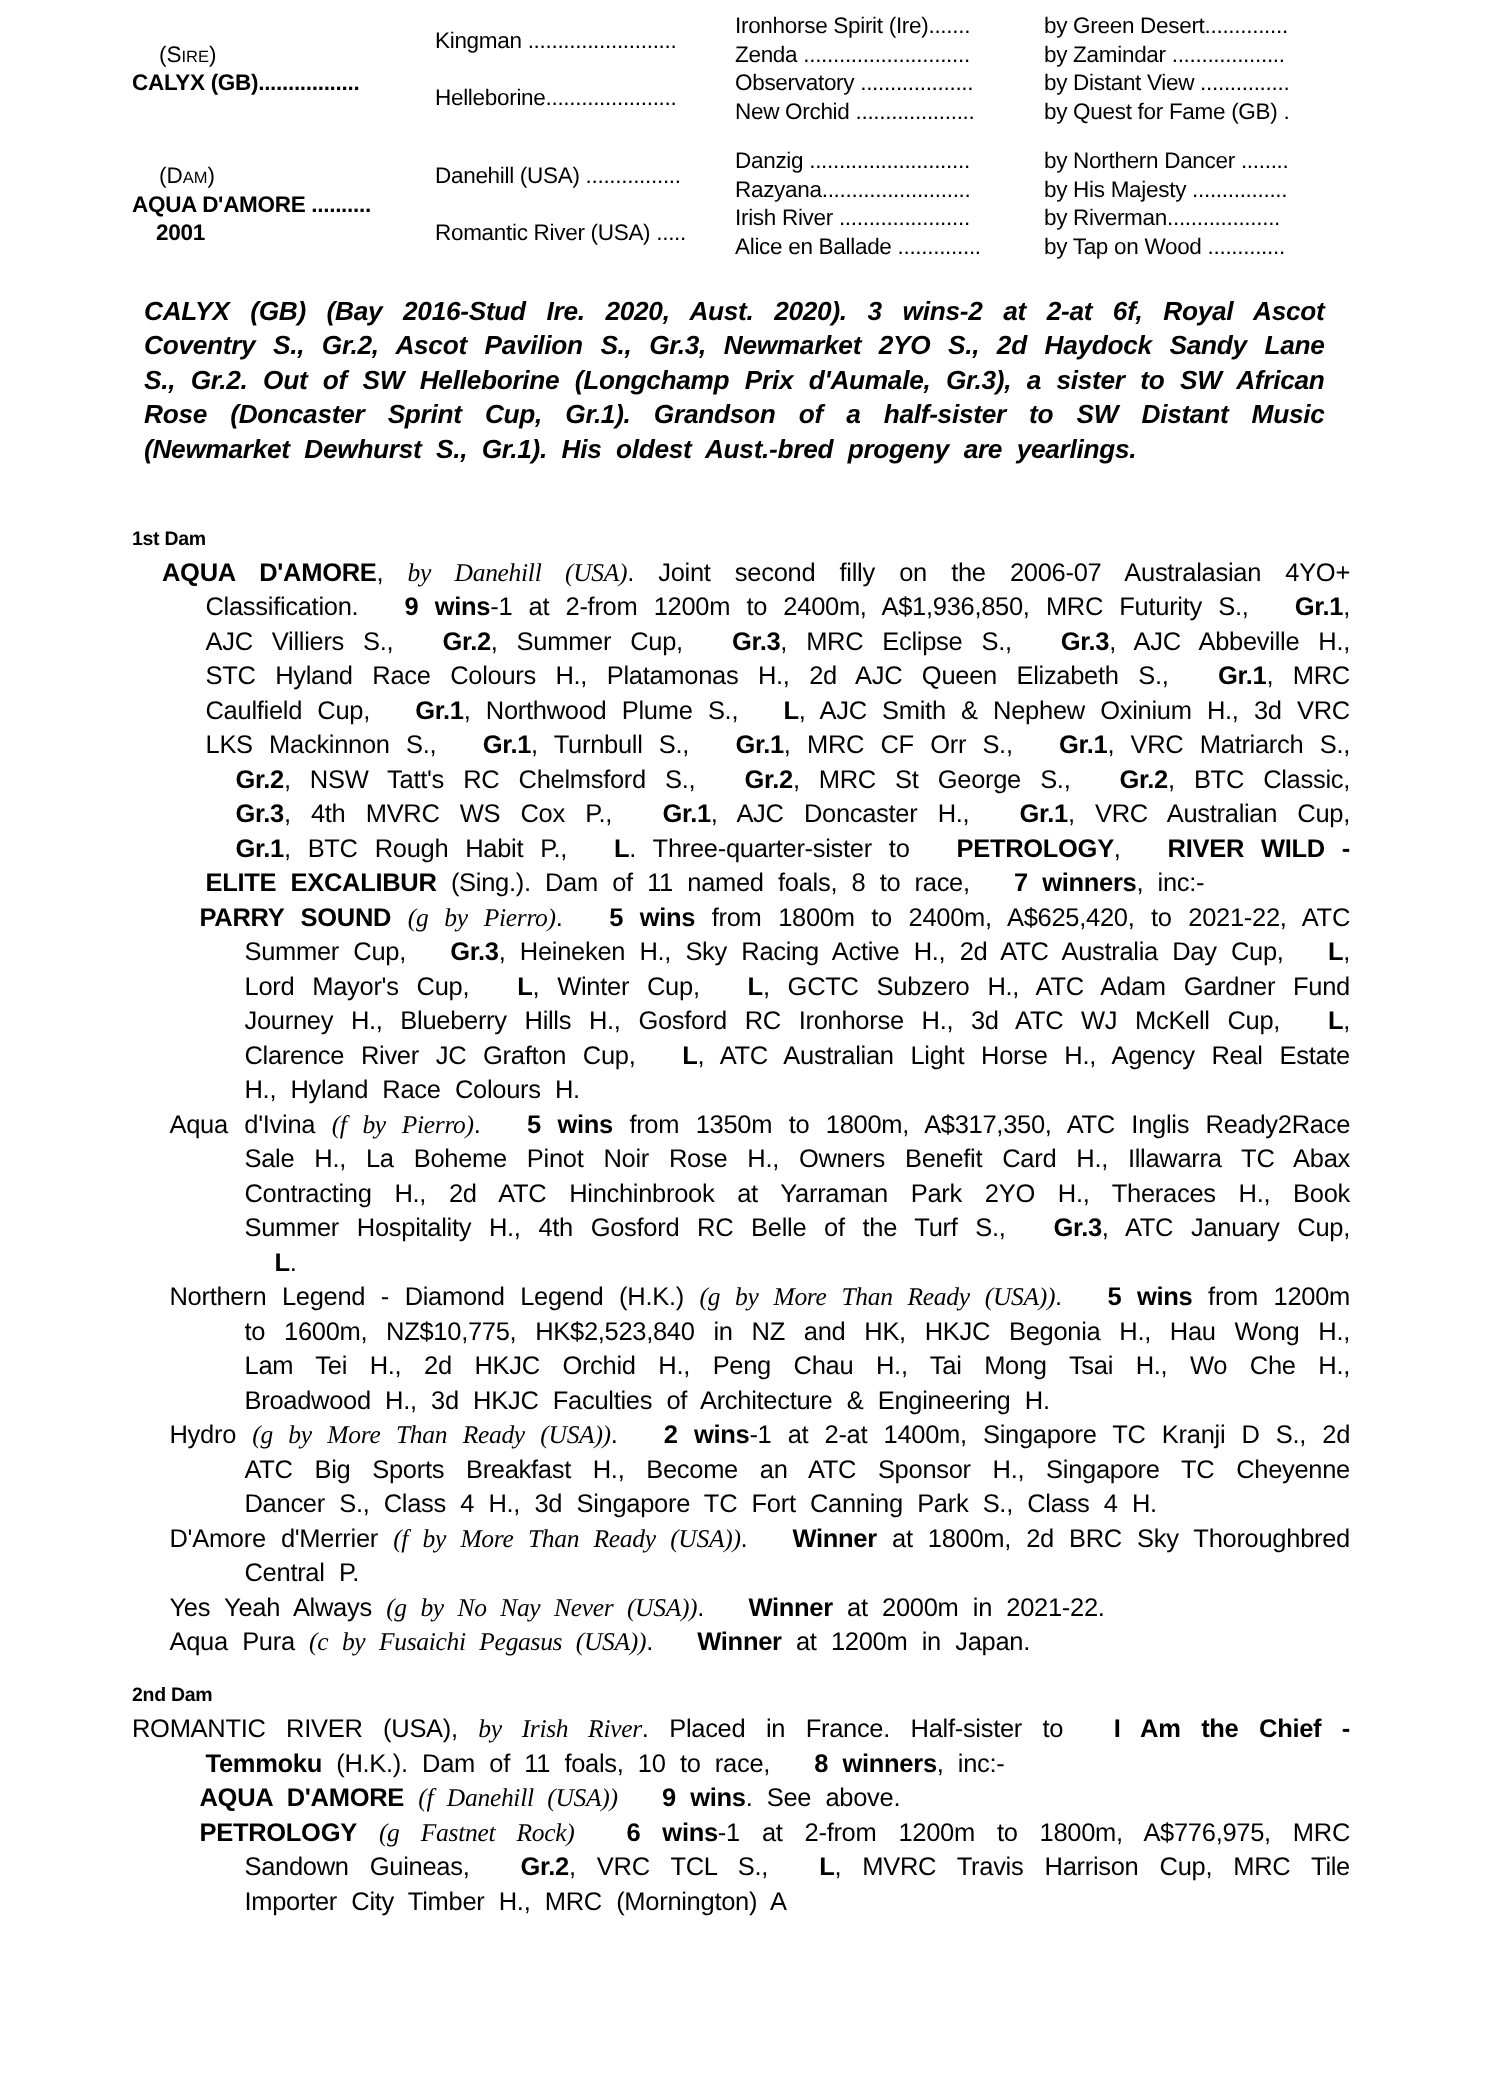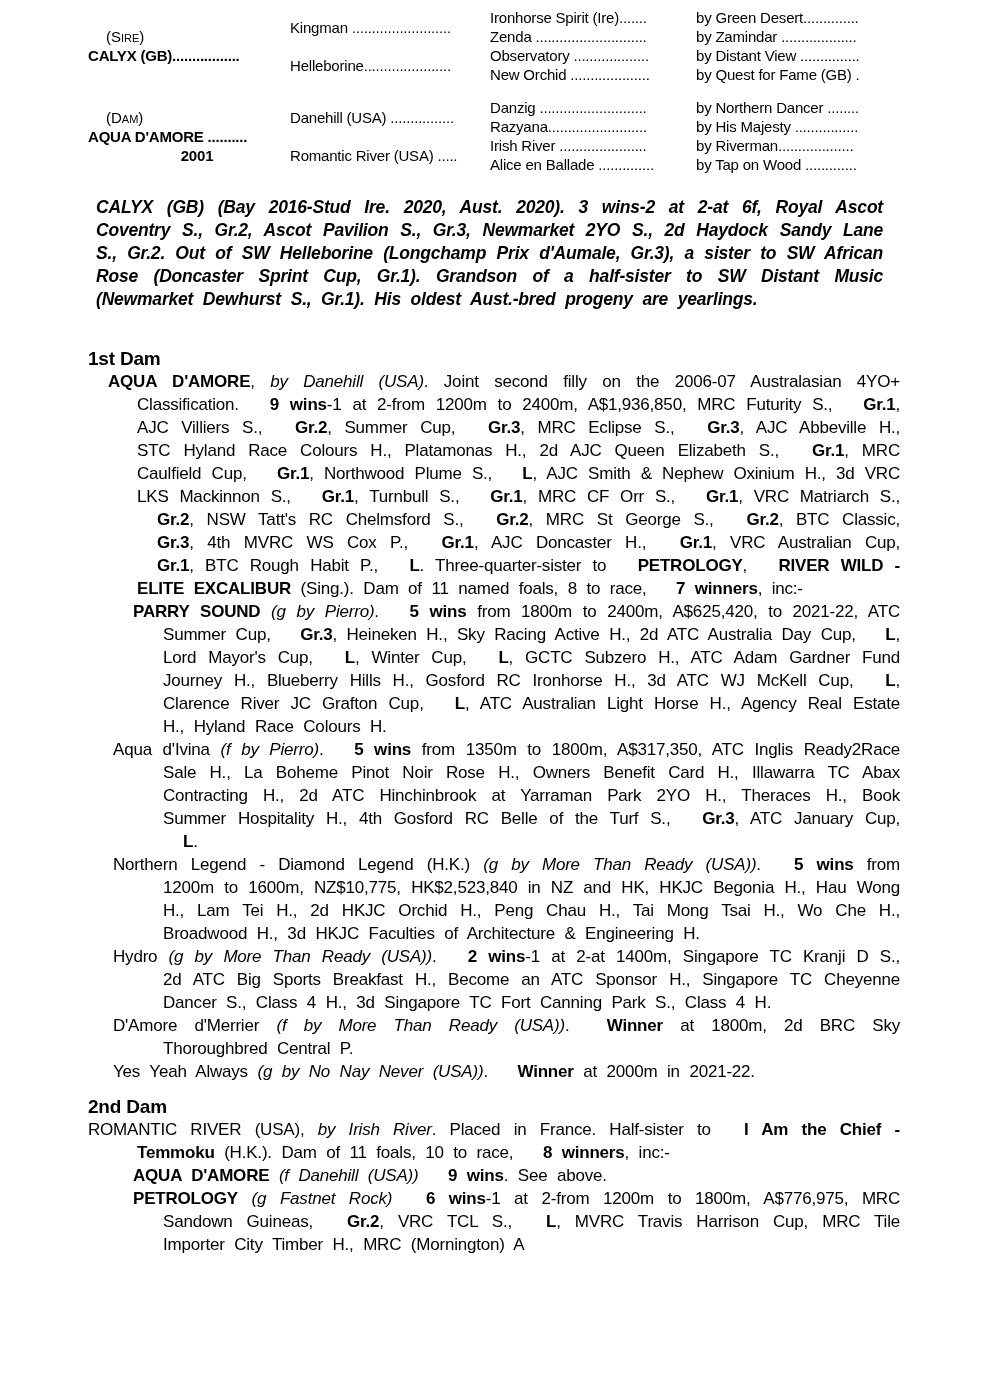--- a/index.html
+++ b/index.html
@@ -19,46 +19,46 @@
   .ped-table { font-size: 15px; line-height: 19px; }
   .ped-row { display: flex; margin-bottom: 14px; }
   .ped-col { overflow: hidden; white-space: nowrap; min-height: 76px; }
   .c1 { width: 202px; display: flex; flex-direction: column; justify-content: center; }
   .c2 { width: 200px; display: flex; flex-direction: column; }
   .c2 .parent { flex: 1; display: flex; align-items: center; }
   .c3 { width: 206px; }
   .c4 { width: 204px; }
   .ped-label { font-variant: small-caps; padding-left: 18px; letter-spacing: 0; }
   .ped-bold { font-weight: 700; }
-  .ped-year { font-weight: 700; padding-left: 16px; text-align: center; }
+  .ped-year { font-weight: 700; padding-left: 16px; }
 
   
   .summary {
     margin: 22px 17px 0 8px;
     font-size: 17.5px; line-height: 23px;
     font-weight: 700; font-style: italic;
     text-align: justify;
     word-spacing: 5px;
   }
   .dam-heading {
-    font-size: 19px; line-height: 23px;
+    font-size: 13px; line-height: 23px;
     font-weight: 700;
   }
   .mt-lg { margin-top: 36px; }
   .mt-sm { margin-top: 12px; }
   .para {
     font-size: 17px; line-height: 23px;
     text-align: justify;
     word-spacing: 5px;
     margin: 0;
   }
   .p1 { padding-left: 49px; text-indent: -49px; }
   .p2 { margin-left: 25px; padding-left: 50px; text-indent: -50px; }
   .b  { font-weight: 700; margin-left: 20px; }
-  .i  { font-style: italic; }
+  .i  { font-style: italic; font-family: Liberation Serif, serif; }
   .bi { font-weight: 700; font-style: italic; }
 </style>
 </head>
 <body>
 
 <div class="page">
 
   <div class="ped-table">
 
     <div class="ped-row">
@@ -113,19 +113,20 @@
   <div class="summary"><span class="bi">CALYX (GB) (Bay 2016-Stud Ire. 2020, Aust. 2020). 3 wins-2 at 2-at 6f, Royal Ascot Coventry S., Gr.2, Ascot Pavilion S., Gr.3, Newmarket 2YO S., 2d Haydock Sandy Lane S., Gr.2. Out of SW Helleborine (Longchamp Prix d'Aumale, Gr.3), a sister to SW African Rose (Doncaster Sprint Cup, Gr.1). Grandson of a half-sister to SW Distant Music (Newmarket Dewhurst S., Gr.1). His oldest Aust.-bred progeny are yearlings.</span></div>
 
   <div class="dam-heading mt-lg">1st Dam</div>
   <div class="para p1"><span class="b">AQUA D'AMORE</span><span>, </span><span class="i">by Danehill (USA)</span><span>. Joint second filly on the 2006-07 Australasian 4YO+ Classification. </span><span class="b">9 wins</span><span>-1 at 2-from 1200m to 2400m, A$1,936,850, MRC Futurity S., </span><span class="b">Gr.1</span><span>, AJC Villiers S., </span><span class="b">Gr.2</span><span>, Summer Cup, </span><span class="b">Gr.3</span><span>, MRC Eclipse S., </span><span class="b">Gr.3</span><span>, AJC Abbeville H., STC Hyland Race Colours H., Platamonas H., 2d AJC Queen Elizabeth S., </span><span class="b">Gr.1</span><span>, MRC Caulfield Cup, </span><span class="b">Gr.1</span><span>, Northwood Plume S., </span><span class="b">L</span><span>, AJC Smith &amp; Nephew Oxinium H., 3d VRC LKS Mackinnon S., </span><span class="b">Gr.1</span><span>, Turnbull S., </span><span class="b">Gr.1</span><span>, MRC CF Orr S., </span><span class="b">Gr.1</span><span>, VRC Matriarch S., </span><span class="b">Gr.2</span><span>, NSW Tatt's RC Chelmsford S., </span><span class="b">Gr.2</span><span>, MRC St George S., </span><span class="b">Gr.2</span><span>, BTC Classic, </span><span class="b">Gr.3</span><span>, 4th MVRC WS Cox P., </span><span class="b">Gr.1</span><span>, AJC Doncaster H., </span><span class="b">Gr.1</span><span>, VRC Australian Cup, </span><span class="b">Gr.1</span><span>, BTC Rough Habit P., </span><span class="b">L</span><span>. Three-quarter-sister to </span><span class="b">PETROLOGY</span><span>, </span><span class="b">RIVER WILD - ELITE EXCALIBUR</span><span> (Sing.). Dam of 11 named foals, 8 to race, </span><span class="b">7 winners</span><span>, inc:-</span></div>
   <div class="para p2"><span class="b">PARRY SOUND</span><span> </span><span class="i">(g by Pierro)</span><span>. </span><span class="b">5 wins</span><span> from 1800m to 2400m, A$625,420, to 2021-22, ATC Summer Cup, </span><span class="b">Gr.3</span><span>, Heineken H., Sky Racing Active H., 2d ATC Australia Day Cup, </span><span class="b">L</span><span>, Lord Mayor's Cup, </span><span class="b">L</span><span>, Winter Cup, </span><span class="b">L</span><span>, GCTC Subzero H., ATC Adam Gardner Fund Journey H., Blueberry Hills H., Gosford RC Ironhorse H., 3d ATC WJ McKell Cup, </span><span class="b">L</span><span>, Clarence River JC Grafton Cup, </span><span class="b">L</span><span>, ATC Australian Light Horse H., Agency Real Estate H., Hyland Race Colours H.</span></div>
   <div class="para p2"><span>Aqua d'Ivina </span><span class="i">(f by Pierro)</span><span>. </span><span class="b">5 wins</span><span> from 1350m to 1800m, A$317,350, ATC Inglis Ready2Race Sale H., La Boheme Pinot Noir Rose H., Owners Benefit Card H., Illawarra TC Abax Contracting H., 2d ATC Hinchinbrook at Yarraman Park 2YO H., Theraces H., Book Summer Hospitality H., 4th Gosford RC Belle of the Turf S., </span><span class="b">Gr.3</span><span>, ATC January Cup, </span><span class="b">L</span><span>.</span></div>
   <div class="para p2"><span>Northern Legend - Diamond Legend (H.K.) </span><span class="i">(g by More Than Ready (USA))</span><span>. </span><span class="b">5 wins</span><span> from 1200m to 1600m, NZ$10,775, HK$2,523,840 in NZ and HK, HKJC Begonia H., Hau Wong H., Lam Tei H., 2d HKJC Orchid H., Peng Chau H., Tai Mong Tsai H., Wo Che H., Broadwood H., 3d HKJC Faculties of Architecture &amp; Engineering H.</span></div>
   <div class="para p2"><span>Hydro </span><span class="i">(g by More Than Ready (USA))</span><span>. </span><span class="b">2 wins</span><span>-1 at 2-at 1400m, Singapore TC Kranji D S., 2d ATC Big Sports Breakfast H., Become an ATC Sponsor H., Singapore TC Cheyenne Dancer S., Class 4 H., 3d Singapore TC Fort Canning Park S., Class 4 H.</span></div>
   <div class="para p2"><span>D'Amore d'Merrier </span><span class="i">(f by More Than Ready (USA))</span><span>. </span><span class="b">Winner</span><span> at 1800m, 2d BRC Sky Thoroughbred Central P.</span></div>
   <div class="para p2"><span>Yes Yeah Always </span><span class="i">(g by No Nay Never (USA))</span><span>. </span><span class="b">Winner</span><span> at 2000m in 2021-22.</span></div>
+  <div class="para p2"><span>Aqua Pura </span><span class="i">(c by Fusaichi Pegasus (USA))</span><span>. </span><span class="b">Winner</span><span> at 1200m in Japan.</span></div>
 
   <div class="dam-heading mt-sm">2nd Dam</div>
   <div class="para p1"><span>ROMANTIC RIVER (USA), </span><span class="i">by Irish River</span><span>. Placed in France. Half-sister to </span><span class="b">I Am the Chief - Temmoku</span><span> (H.K.). Dam of 11 foals, 10 to race, </span><span class="b">8 winners</span><span>, inc:-</span></div>
   <div class="para p2"><span class="b">AQUA D'AMORE</span><span> </span><span class="i">(f Danehill (USA))</span><span> </span><span class="b">9 wins</span><span>. See above.</span></div>
   <div class="para p2"><span class="b">PETROLOGY</span><span> </span><span class="i">(g Fastnet Rock)</span><span> </span><span class="b">6 wins</span><span>-1 at 2-from 1200m to 1800m, A$776,975, MRC Sandown Guineas, </span><span class="b">Gr.2</span><span>, VRC TCL S., </span><span class="b">L</span><span>, MVRC Travis Harrison Cup, MRC Tile Importer City Timber H., MRC (Mornington) A</span></div>
 
 </div>
 
 </body></html>

